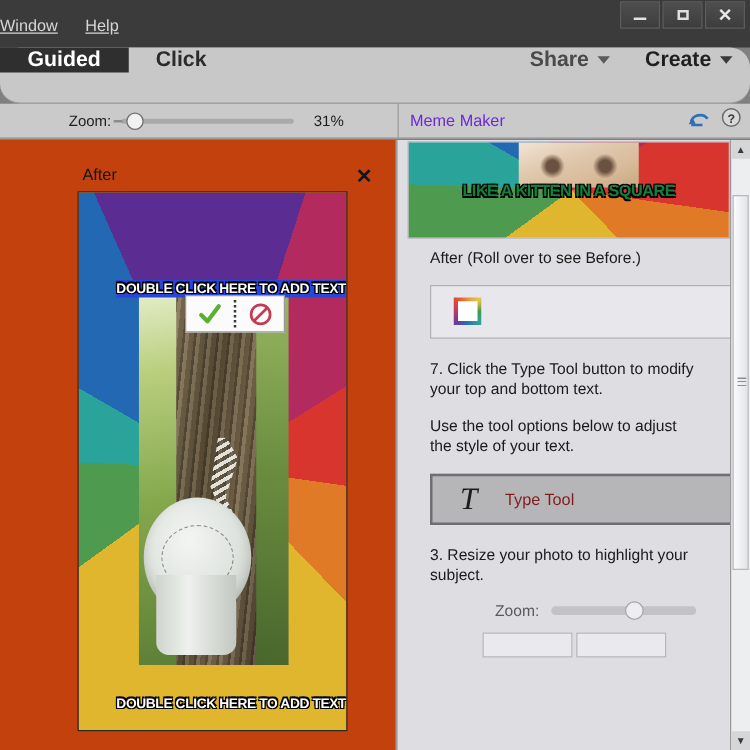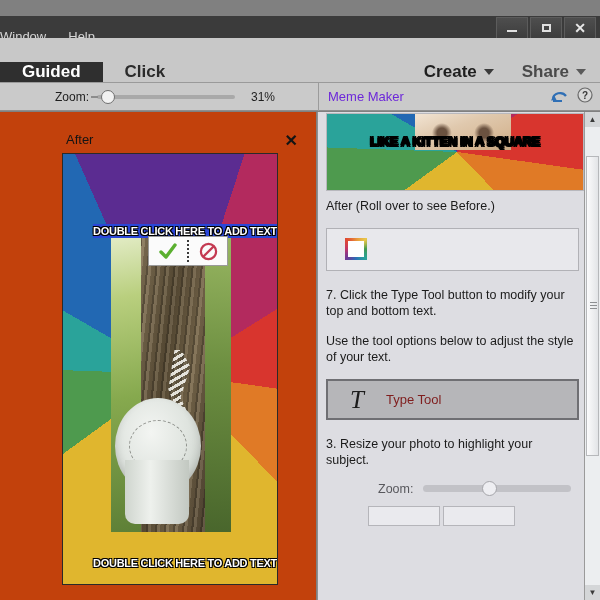--- a/index.html
+++ b/index.html
@@ -5,21 +5,21 @@
   * { box-sizing: border-box; margin: 0; padding: 0; }
   html, body {
     width: 600px; height: 600px;
     overflow: hidden;
     font-family: "Liberation Sans", sans-serif;
     background: #808080;
   }
 
   
   .titlebar {
-    position: absolute; left: 0; top: 16px; width: 600px; height: 38px;
+    position: absolute; left: 0; top: 0; width: 600px; height: 38px;
     background: #3b3b3b;
     display: flex; align-items: center;
   }
   .menubar { display: flex; align-items: center; padding-left: 0; margin-top: 2px; }
   .menu-item {
     color: #d6d6d6; font-size: 13px; padding: 2px 11px;
     white-space: nowrap;
   }
   .menu-item .uline { text-decoration: underline; }
   .menu-window { margin-left: -11px; }
@@ -37,21 +37,21 @@
   }
   .winbtn .mn { display:block; width:10px; height:2px; background:#e0e0e0; margin-top:6px;}
   .winbtn .mx { display:block; width:9px; height:8px; border:2px solid #e0e0e0;}
   .winbtn .cl { font-size: 14px; font-weight: bold; line-height: 1; }
 
   
   .tabbar {
     position: absolute; left: 0; top: 38px; width: 600px; height: 45px;
     background: #c8c8c8;
     border-bottom: 1px solid #9a9a9a;
-    display: flex; align-items: flex-end;
+    display: flex; align-items: flex-start; border-radius: 16px;
   }
   .tab {
     display: flex; align-items: center; justify-content: center;
     font-size: 17px; font-weight: bold; padding: 0 22px;
     color: #2b2b2b;
   }
   .tab.active { background: #2f2f2f; color: #ffffff; }
   .spacer { flex: 1; }
   .menu-drop {
     display: flex; align-items: center; gap: 7px;
@@ -226,27 +226,27 @@
       #e0b62e 296deg,#e0b62e 360deg);
   }
   .thumb .kitten {
     position:absolute; left:88px; top:-2px; width:96px; height:38px;
     background:
       radial-gradient(ellipse 16px 16px at 28% 55%, #6b5240 0%, #6b5240 30%, rgba(107,82,64,0) 62%),
       radial-gradient(ellipse 16px 16px at 72% 55%, #6b5240 0%, #6b5240 30%, rgba(107,82,64,0) 62%),
       linear-gradient(160deg,#f3e6d6 0%, #e0c9ae 40%, #d8bb9a 70%, #c9a882 100%);
   }
   .thumb .tcap {
-    position:absolute; left:0; top:20px; width:100%; text-align:center;
-    font-size: 13px; font-weight: bold; color:#000000; letter-spacing:-0.4px;
+    position:absolute; left:0; top:31px; width:100%; text-align:center;
+    font-size: 13px; font-weight: bold; color:#15803d; letter-spacing:-0.4px;
     text-shadow: 1px 1px 0 #000,-1px 1px 0 #000,1px -1px 0 #000,-1px -1px 0 #000;
     white-space: nowrap;
   }
 
-  .rbody { position: absolute; left: 0; top: 86px; width: 265px; padding: 0 8px; }
+  .rbody { position: absolute; left: 0; top: 86px; width: 265px; padding: 0 26px; }
   .rtext { font-size: 12.5px; color: #1b1b1b; line-height: 1.32; margin-bottom: 13px; }
   .big-btn {
     width: 253px; height: 43px; display: flex; align-items: center;
     border: 1px solid #b1b1b6; background: #e6e6ea;
     margin-bottom: 16px;
   }
   .big-btn.create-meme { background: #e8e8ec; }
   .big-btn.type-tool {
     background: #b6b6b9; border: 2px solid #6f6f73; height: 41px;
   }
@@ -311,26 +311,26 @@
 </div>
 
 <div class="tabbar">
   <div class="tab active">
       <span>Guided</span>
     </div>
   <div class="tab">
       <span>Click</span>
     </div>
   <div class="spacer"></div>
+  <div class="menu-drop share">
+    <span>Share</span>
+    <i class="caret"></i>
+  </div>
   <div class="menu-drop create">
     <span>Create</span>
-    <i class="caret"></i>
-  </div>
-  <div class="menu-drop share">
-    <span>Share</span>
     <i class="caret"></i>
   </div>
 </div>
 
 <div class="subbar">
   <div class="zoomgroup">
     <span class="zoomlabel">Zoom:</span>
     <div class="slider-track">
       <div class="slider-knob" id="zoomKnob" style="left: 4.04px;"></div>
     </div>

